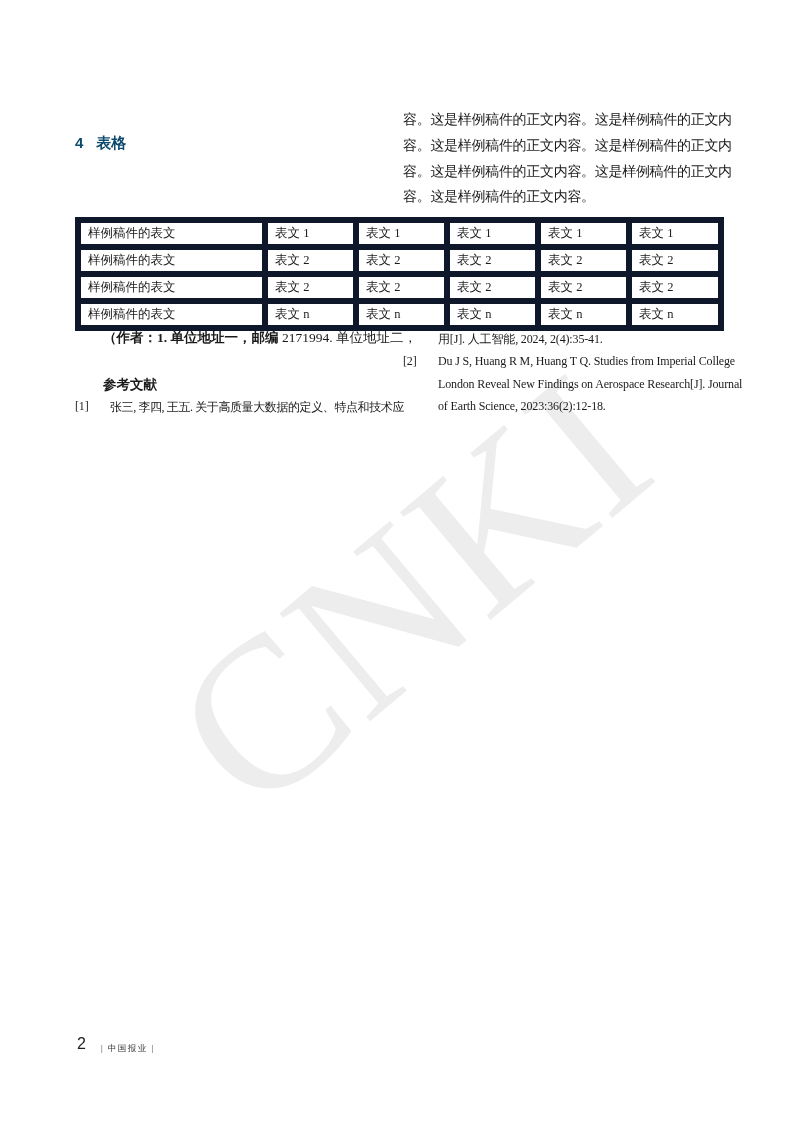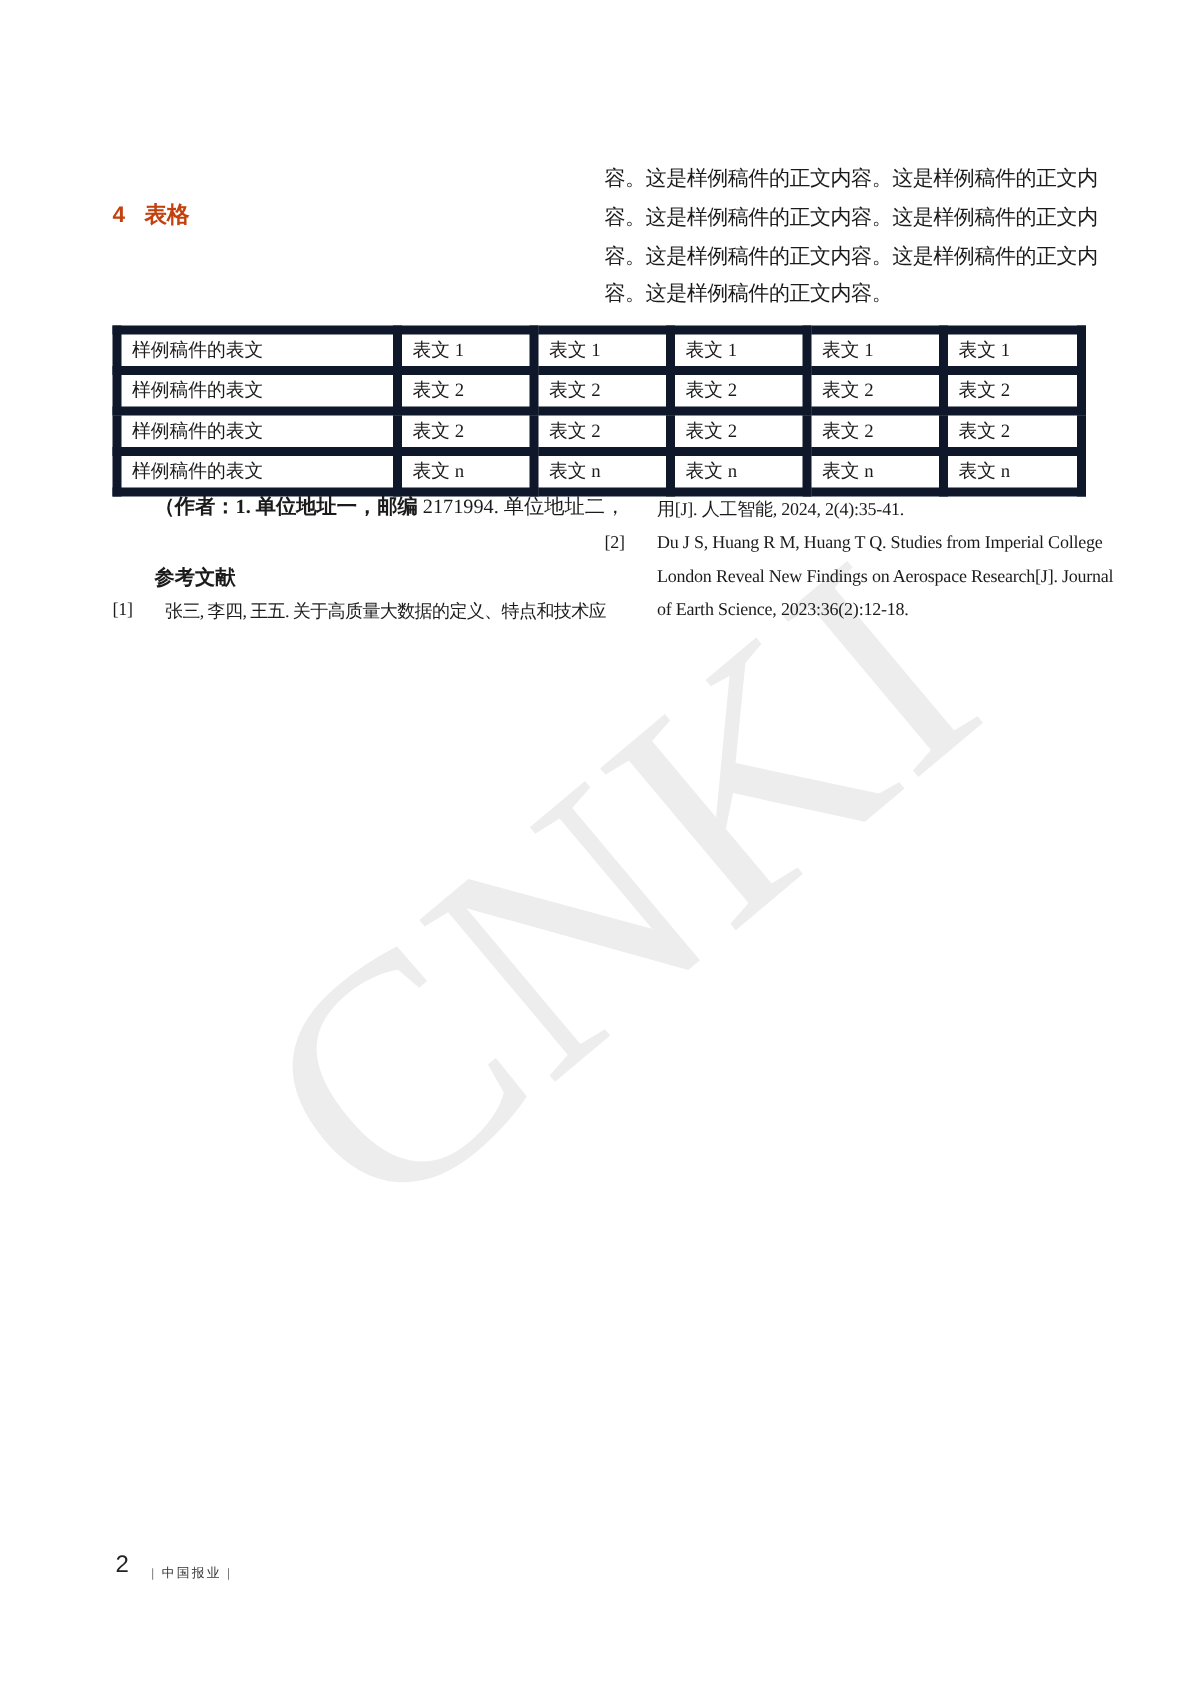--- a/index.html
+++ b/index.html
@@ -21,21 +21,21 @@
     color: #ededed;
     letter-spacing: 2px;
     white-space: nowrap;
     z-index: 0;
     user-select: none;
   }
   .content { position: absolute; left: 0; top: 0; width: 794px; height: 1123px; z-index: 1; }
 
   .section-heading {
     position: absolute; left: 75px; top: 134px;
-    font-size: 15px; font-weight: 700; color: #c2410c;
+    font-size: 15px; font-weight: 700; color: #0c4a6e;
     font-family: "Liberation Sans", "DejaVu Sans", sans-serif;
   }
   .section-heading .sec-num { margin-right: 13px; }
 
   .rcol { position: absolute; left: 403px; top: 107px; width: 318px; }
   .rcol .bline { height: 25.8px; line-height: 25.8px; font-size: 14px; letter-spacing: -0.3px; white-space: nowrap; }
 
   .lpara {
     position: absolute; left: 75px; top: 184px; width: 318px;
     font-size: 14px; line-height: 20px; letter-spacing: -0.3px;

